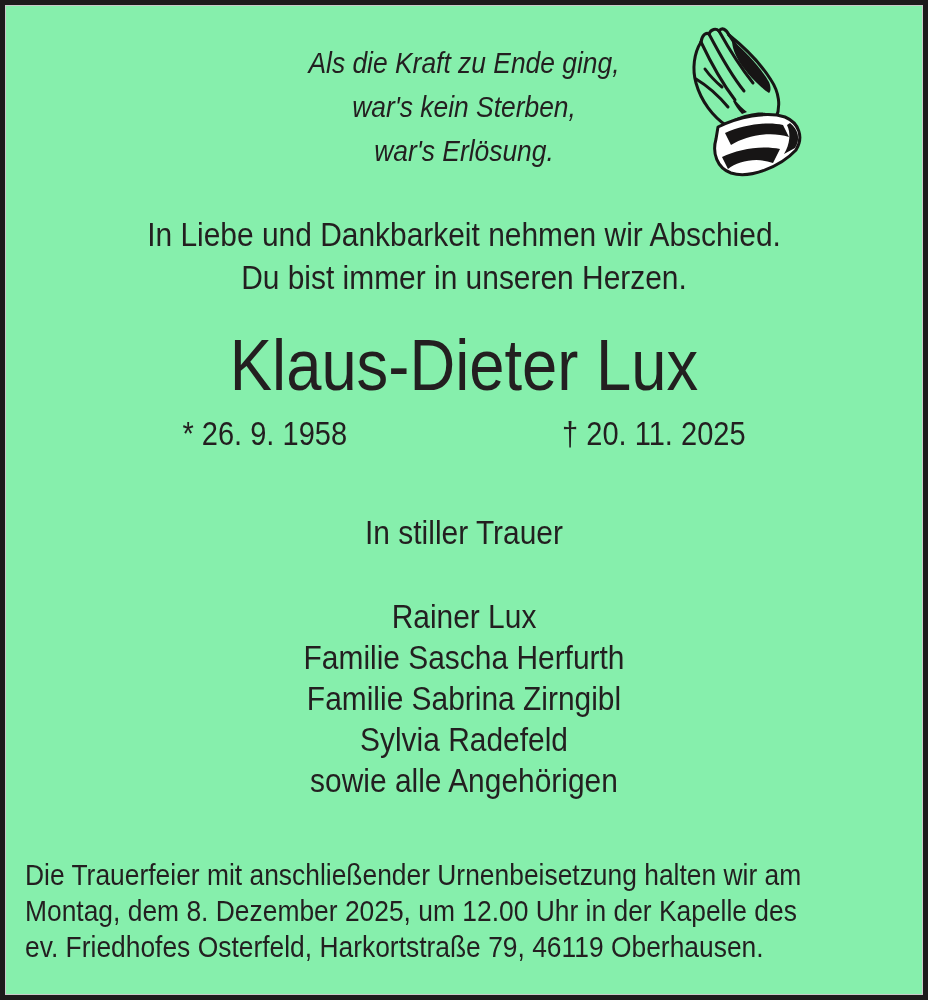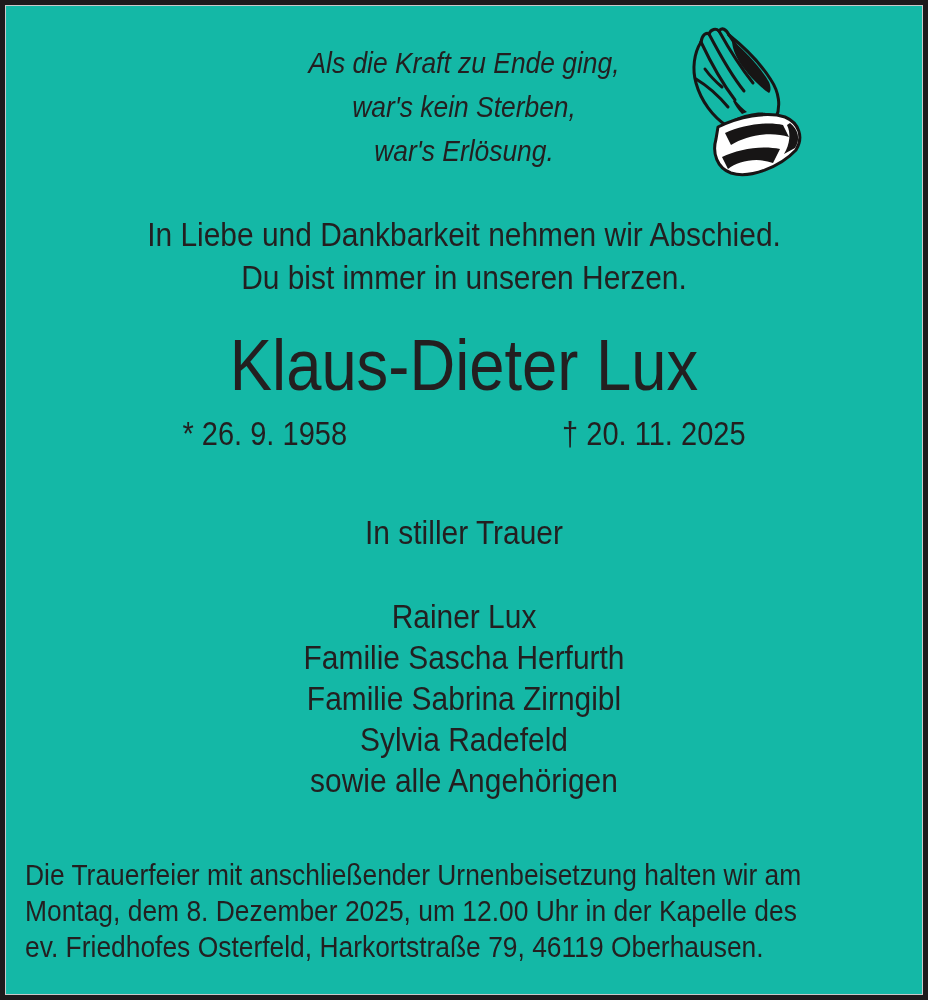--- a/index.html
+++ b/index.html
@@ -1,21 +1,21 @@
 <!DOCTYPE html>
 <html lang="de"><head>
 <meta charset="utf-8">
 <style>
   html, body { margin: 0; padding: 0; background: #ffffff; }
   .page {
     position: relative;
     width: 928px;
     height: 1000px;
     box-sizing: border-box;
-    background: #14b8a6;
+    background: #86efac;
     border: 5px solid #1d1b1c;
     box-shadow: inset 0 0 0 1px #c9c9c9;
     font-family: "Liberation Sans", "DejaVu Sans", sans-serif;
     color: #231f20;
     overflow: hidden;
   }
   
   .cond  { transform: scaleX(0.88); transform-origin: 50% 50%; }
   .cond-left { transform: scaleX(0.88); transform-origin: 0 50%; }
 

